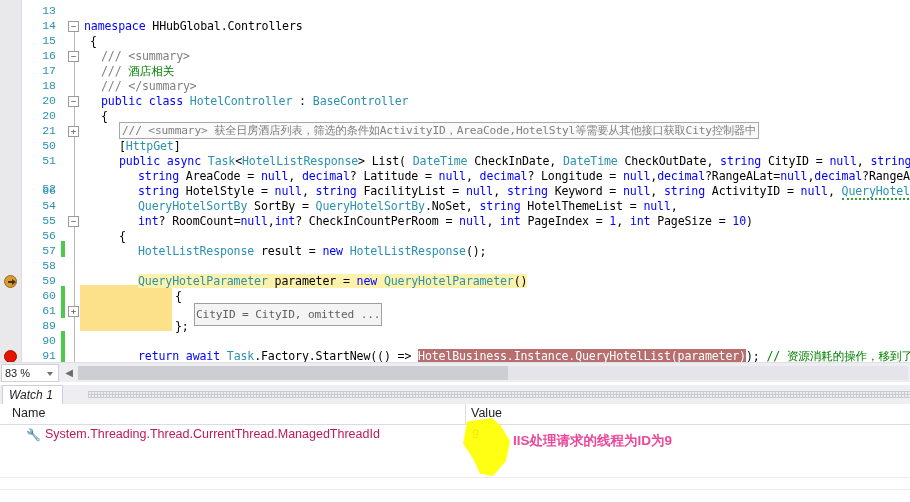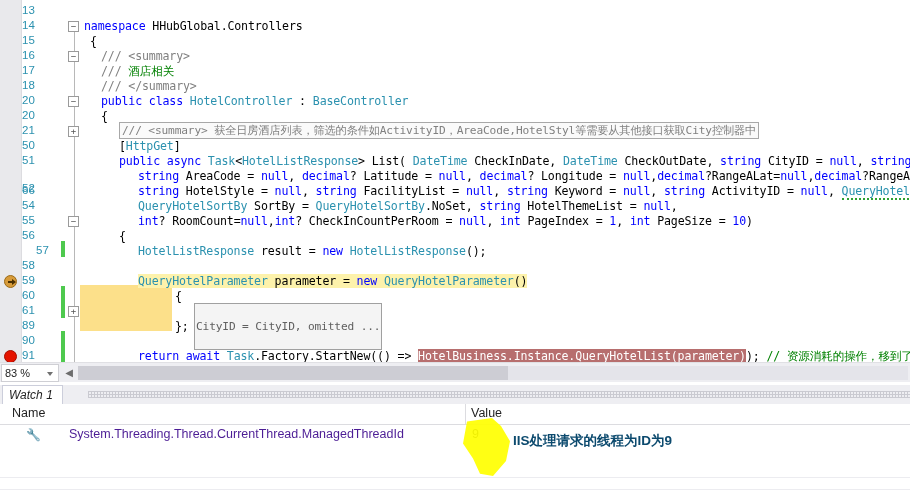--- a/index.html
+++ b/index.html
@@ -34,23 +34,23 @@
   }
   .indicator-margin {
     position: absolute;
     left: 23px; top: 0;
     width: 6px; height: 362px;
     background: #ffffff;
   }
   .ln {
     position: absolute;
     width: 34px;
-    text-align: left;
+    text-align: right;
     color: #2b91af;
-    font-family: Liberation Sans, sans-serif;
+    font-family: Liberation Mono, monospace;
     font-size: 11.5px;
     left: 22px;
   }
   .changebar {
     position: absolute;
     left: 61px;
     width: 4px;
     background: #4ec94e;
   }
   .fold-rail {
@@ -93,21 +93,21 @@
     background: #fce08a;
   }
   .sel-red {
     background: #b76e6e;
     color: #ffffff;
   }
   .collapsed-box {
     border: 1px solid #a0a0a0;
     background: #f4f4f4;
     color: #606060;
-    padding: 16px 1px;
+    padding: 4px 1px;
   }
   .comment-box {
     border: 1px solid #a8a8a8;
     background: #fafafa;
   }
   .squig {
     border-bottom: 2px dotted #2fa12f;
   }
 
   
@@ -262,22 +262,21 @@
     left: 26px; top: 3px;
     width: 14px; height: 14px;
     font-size: 12px;
     color: #4a4a4a;
     line-height: 14px;
   }
   .watch-name {
     position: absolute;
     left: 45px; top: 2px;
     font-size: 12.5px;
-    color: #4c1d95;
-    margin-left: 24px;
+    color: #be185d;
   }
   .watch-value {
     position: absolute;
     left: 472px; top: 2px;
     font-size: 12.5px;
     color: #1e1e1e;
   }
   .watch-grid-line {
     position: absolute;
     left: 0; width: 910px; height: 1px;
@@ -285,21 +284,21 @@
   }
 
   
   .blob {
     position: absolute;
     background: #ffff00;
     opacity: 0.92;
   }
   .annotation {
     position: absolute;
-    color: #0c4a6e;
+    color: #ec4899;
     font-size: 13.5px;
     font-weight: bold;
     white-space: nowrap;
   }
 </style>
 </head>
 <body>
 
 <div id="app">
 

